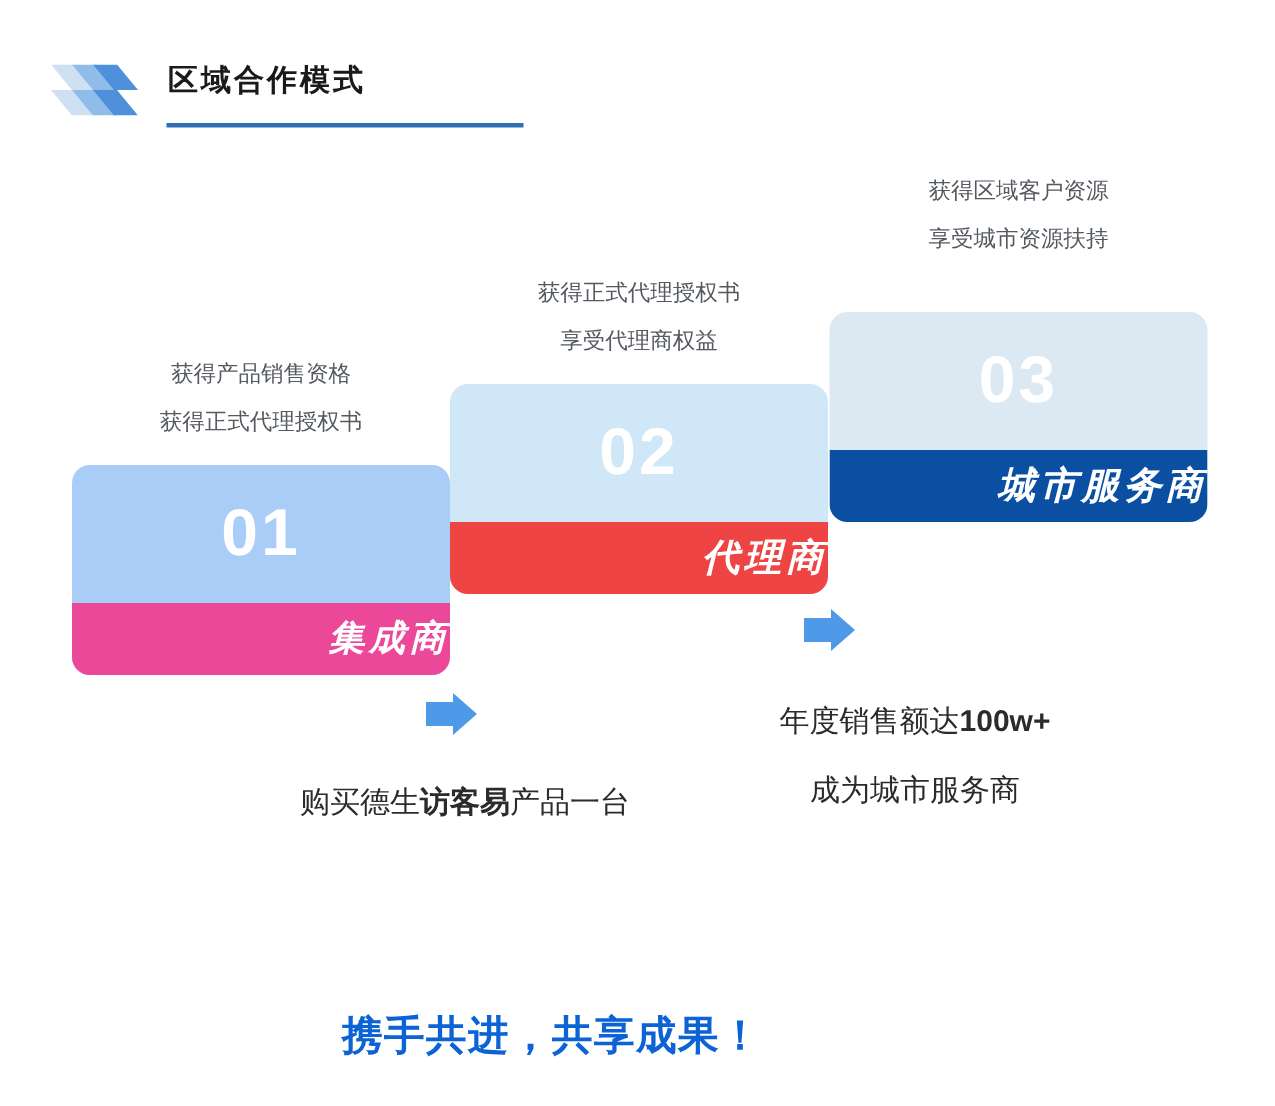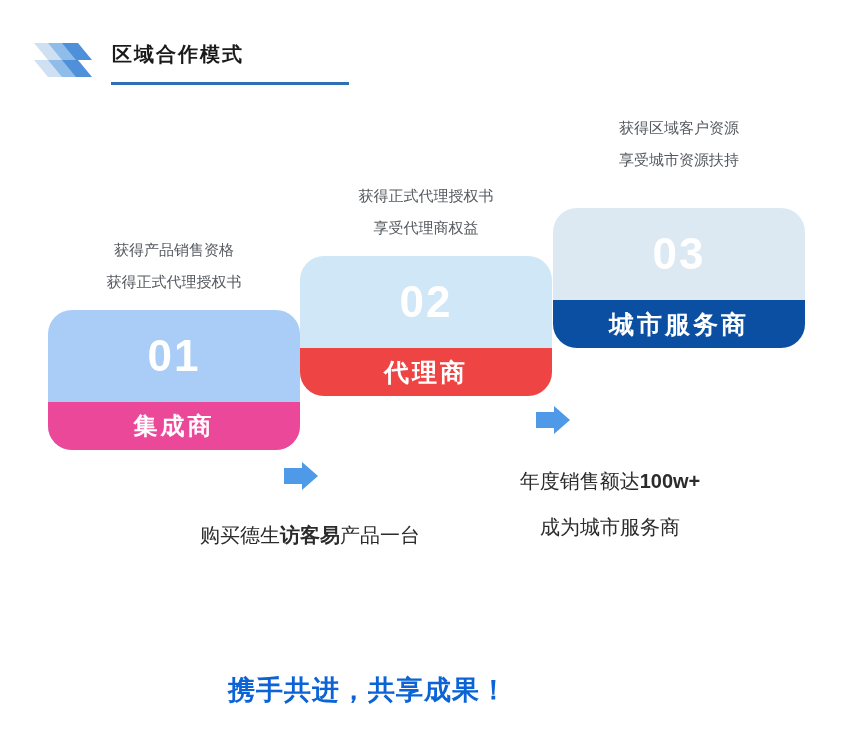--- a/index.html
+++ b/index.html
@@ -49,37 +49,38 @@
     height: 3px;
     background: #2f6fb5;
   }
 
   
   .step {
     position: absolute;
   }
   .card {
     position: absolute;
-    border-radius: 24px;
+    border-radius: 12px;
     overflow: hidden;
     box-sizing: border-box;
   }
   .card-top {
     width: 100%;
     text-align: center;
     font-weight: bold;
     color: #ffffff;
     letter-spacing: 2px;
   }
   .card-bottom {
     width: 100%;
-    text-align: center;
+    text-align: right;
     font-weight: bold;
     color: #ffffff;
     letter-spacing: 3px;
+    font-style: italic;
   }
 
   
   #step1 .card { left: 0; top: 0; width: 252px; height: 140px; background: #a9cdf7; }
   #step1 .card-num { font-size: 44px; line-height: 92px; }
   #step1 .card-bottom { height: 64px; line-height: 48px; font-size: 24px; background: #ec4899; }
 
   #step2 .card { left: 0; top: 0; width: 252px; height: 140px; background: #cfe7f6; }
   #step2 .card-num { font-size: 44px; line-height: 92px; color: #ffffff; }
   #step2 .card-bottom { height: 48px; line-height: 48px; font-size: 25px; background: #ef4444; }

